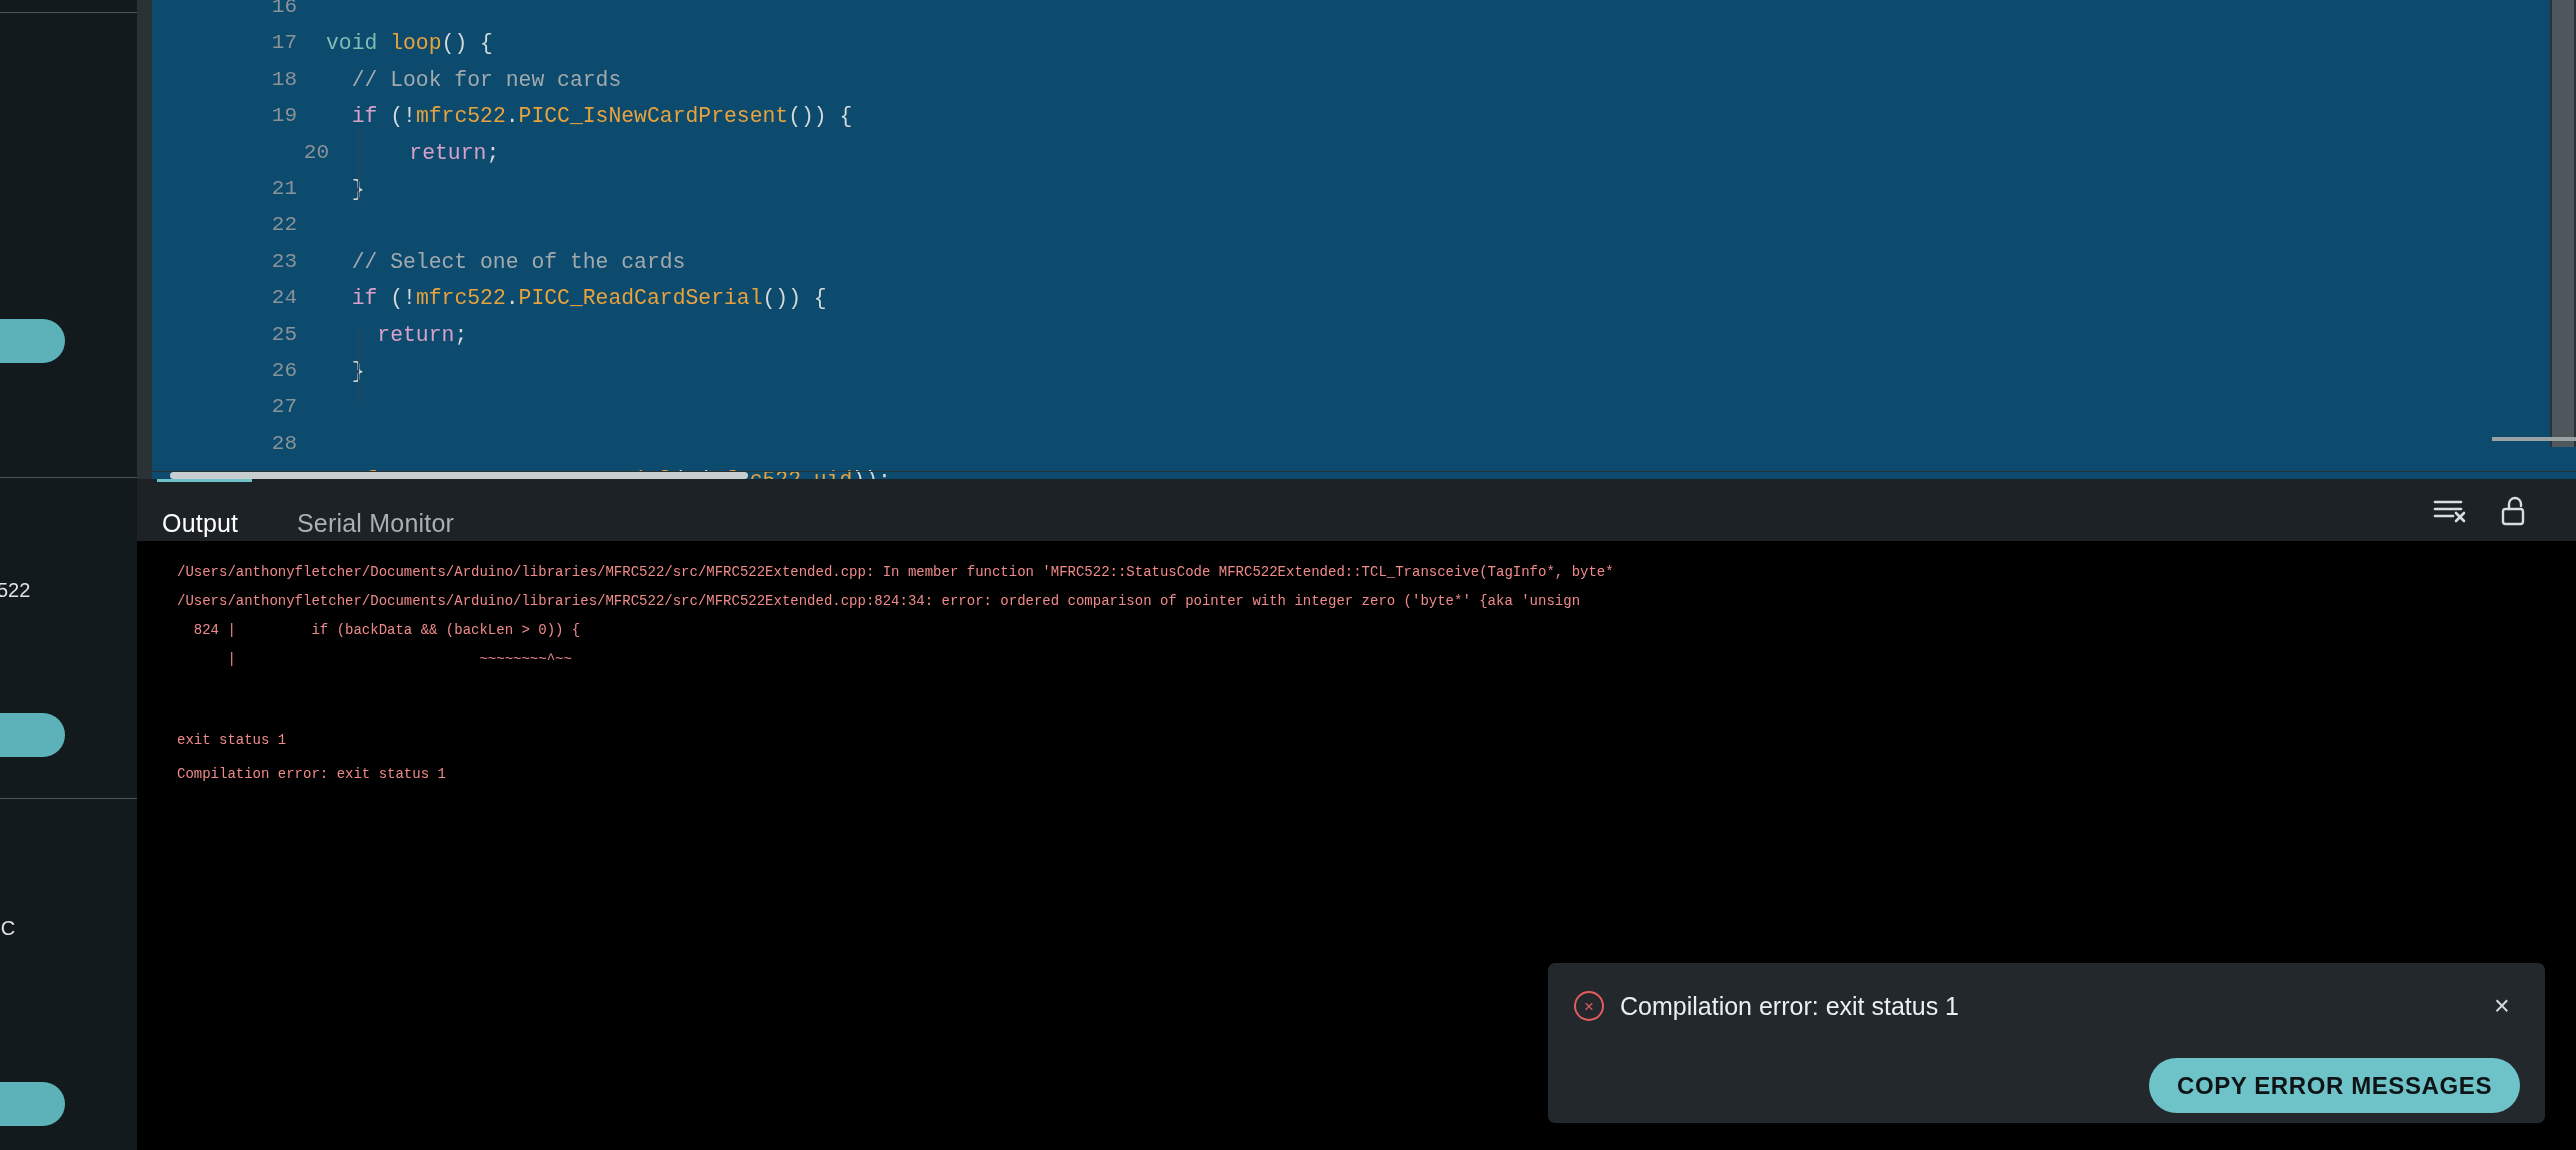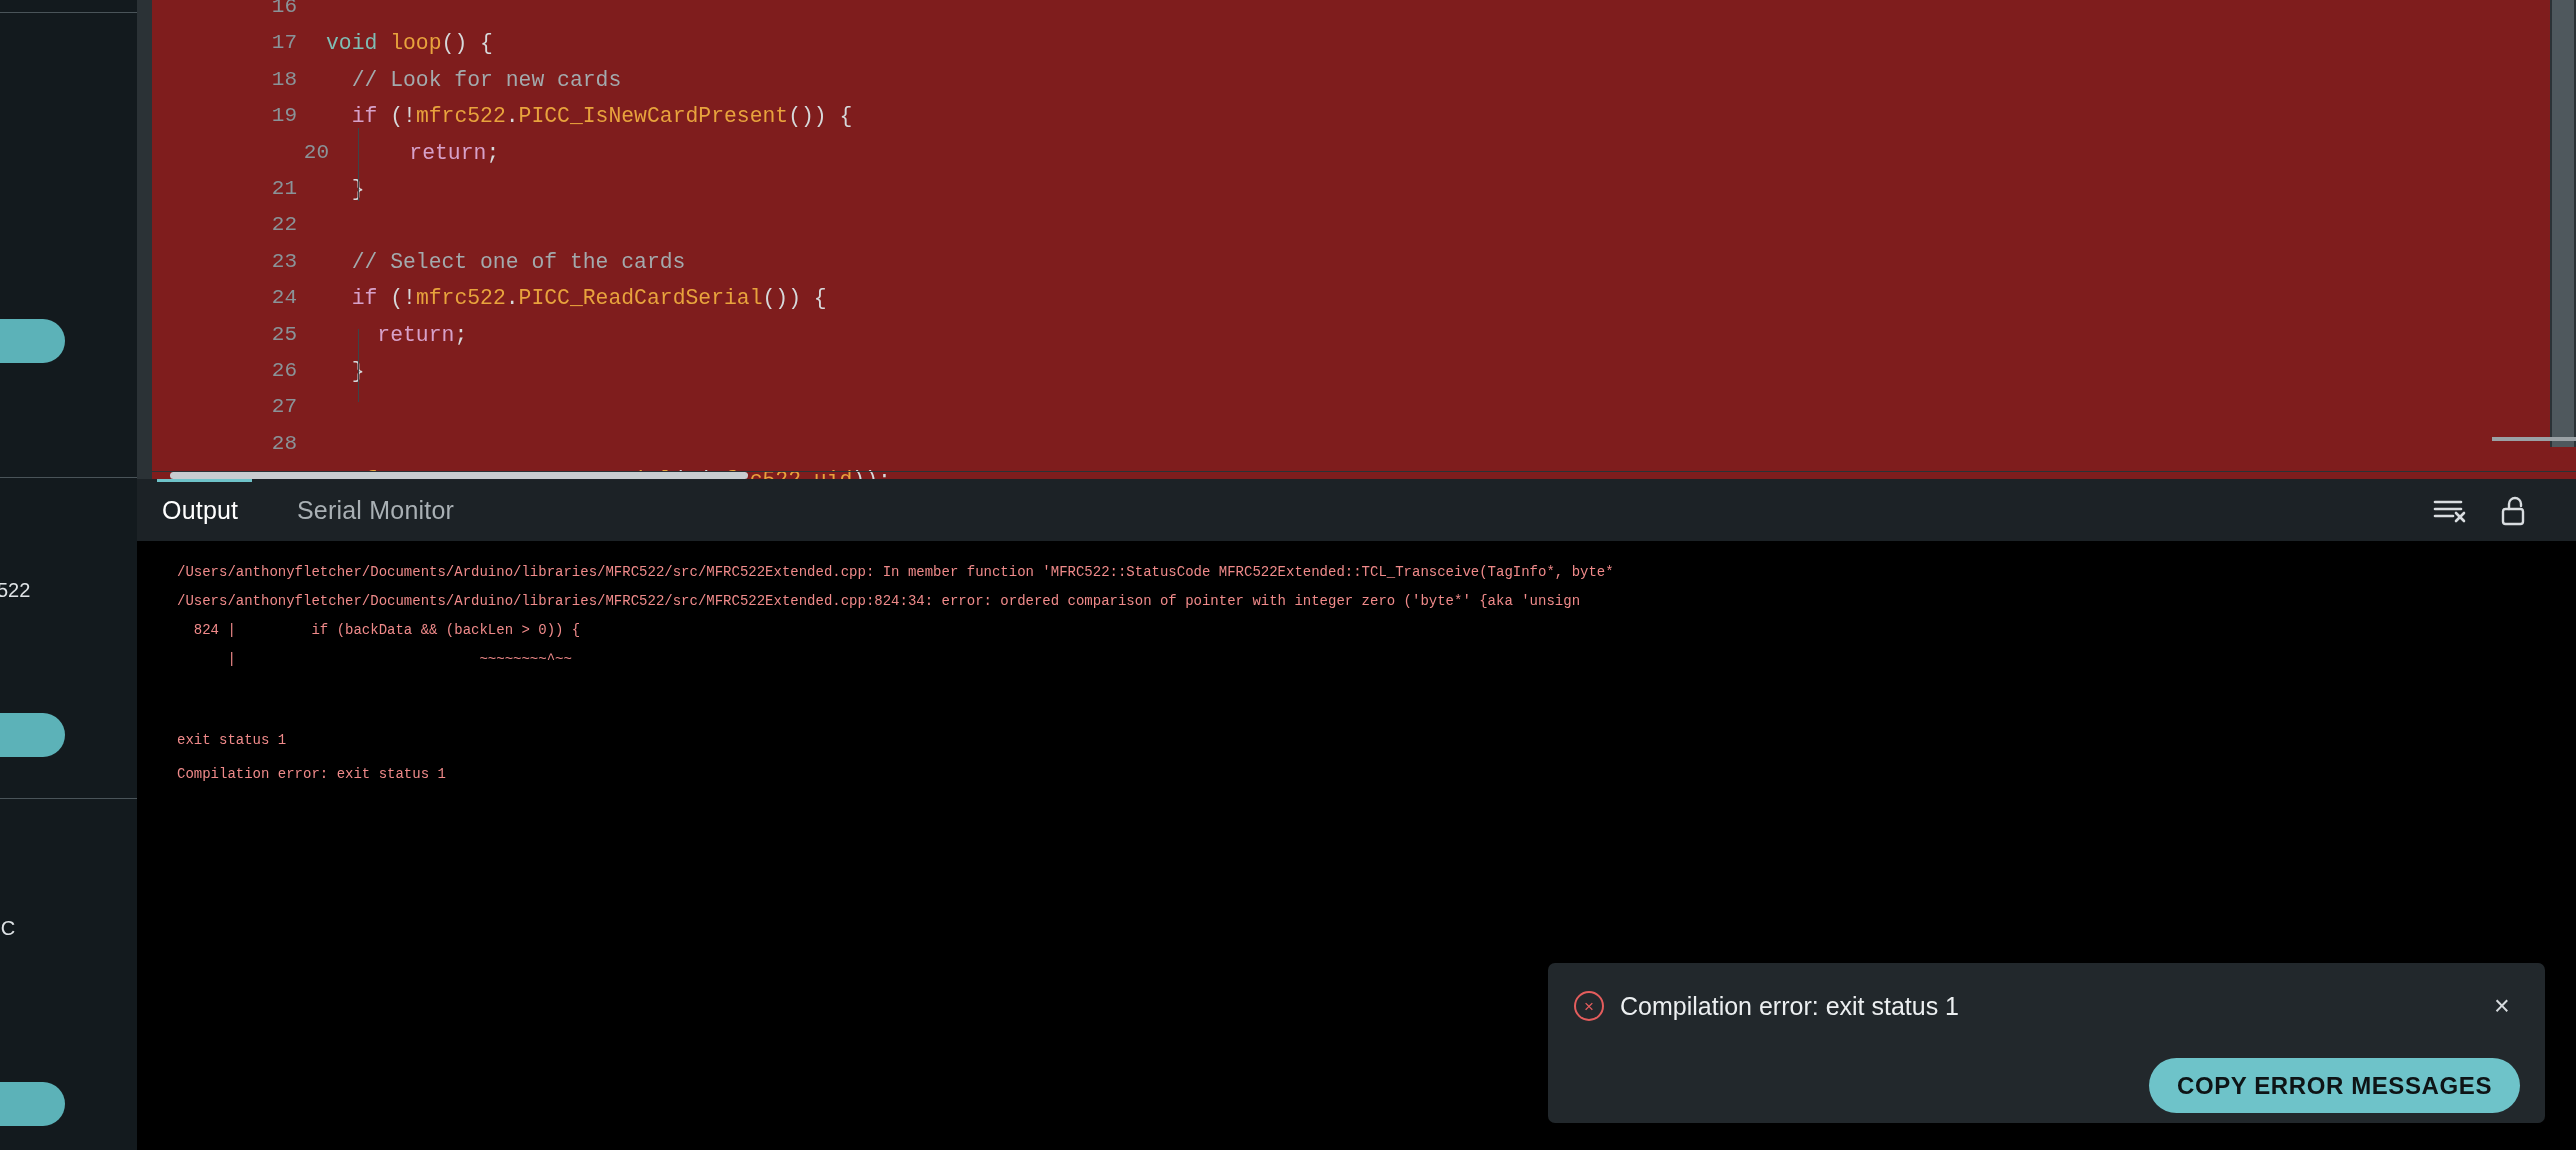--- a/index.html
+++ b/index.html
@@ -26,21 +26,21 @@
     white-space: nowrap; font-family: "Liberation Sans", sans-serif;
   }
   .lib-btn {
     position: absolute; height: 44px; border-radius: 22px;
     background: #5cb2b8; border: none;
   }
 
   
   #editor {
     position: absolute; left: 137px; top: 0; width: 2439px; height: 479px;
-    background: #7f1d1d; overflow: hidden;
+    background: #0c4a6e; overflow: hidden;
   }
   #gutter-strip {
     position: absolute; left: 0; top: 0; width: 15px; height: 479px;
     background: #2b3236;
   }
   .code-row { position: absolute; left: 0; width: 2439px; height: 36px; }
   .ln {
     position: absolute; left: 40px; width: 120px; text-align: right;
     color: #8a9398; font-size: 21px; line-height: 36px;
     font-family: "Liberation Mono", monospace;
@@ -84,21 +84,21 @@
 
   
   #output-panel {
     position: absolute; left: 137px; top: 479px; width: 2439px; height: 672px;
     background: #1c2226;
   }
   #output-tabs {
     position: relative; height: 62px; width: 100%;
   }
   .otab {
-    position: absolute; top: 0; height: 62px;
+    position: absolute; top: 13px; height: 62px;
     display: flex; align-items: center;
     font-size: 25px; letter-spacing: 0.2px;
     background: none; border: none; cursor: pointer;
     font-family: "Liberation Sans", sans-serif;
   }
   .otab.active { color: #ffffff; left: 25px; }
   .otab.inactive { color: #a9b0b4; left: 160px; }
   .otab-underline {
     position: absolute; left: 20px; top: 0px; width: 95px; height: 3px;
     background: #6ec3c9;

